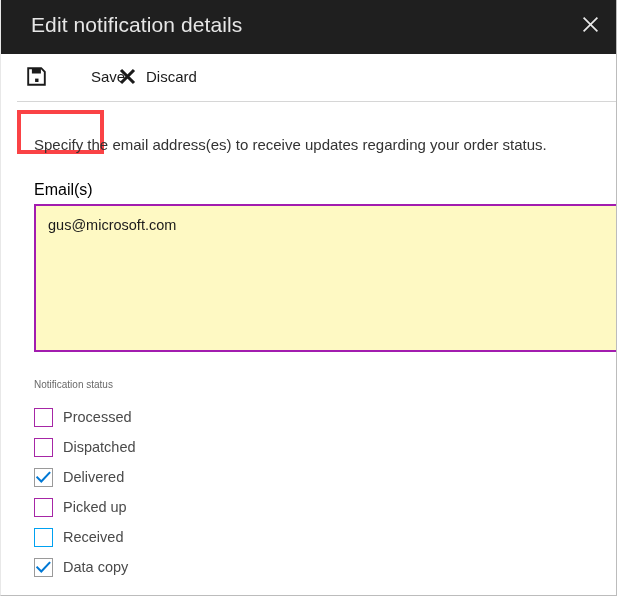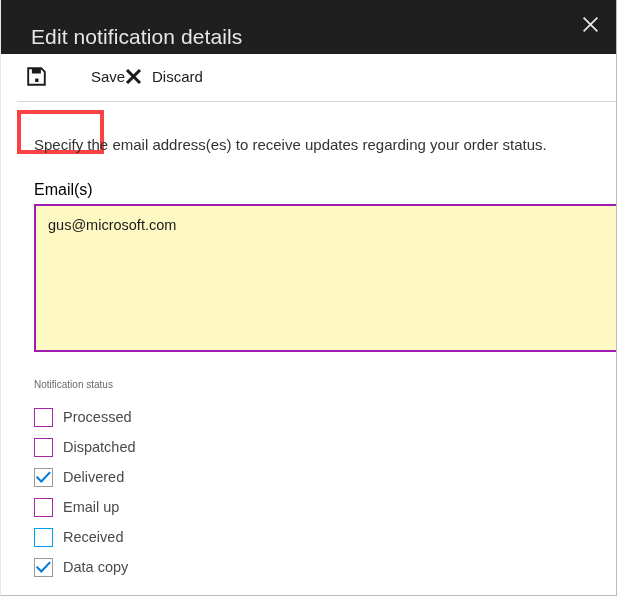--- a/index.html
+++ b/index.html
@@ -32,21 +32,21 @@
     position: absolute;
     left: 0;
     top: 0;
     width: 617px;
     height: 54px;
     background: #1f1f1f;
   }
   .titlebar-title {
     position: absolute;
     left: 30px;
-    top: 22px;
+    top: 10px;
     font-size: 21px;
     line-height: 30px;
     color: #e6e6e6;
     font-weight: 400;
     letter-spacing: 0.1px;
     white-space: nowrap;
   }
   .close-button {
     position: absolute;
     right: 6px;
@@ -72,21 +72,21 @@
   .cmd {
     position: absolute;
     top: 0;
     height: 45px;
     display: flex;
     align-items: center;
     cursor: pointer;
     user-select: none;
   }
   .cmd-save { left: 24px; gap: 36px; }
-  .cmd-discard { left: 121px; }
+  .cmd-discard { left: 115px; }
   .cmd-icon {
     display: flex;
     align-items: center;
     justify-content: center;
     width: 22px;
     height: 22px;
     margin-right: 8px;
   }
   .cmd-icon svg { display: block; }
   .cmd-label {
@@ -297,21 +297,21 @@
         <span class="checkbox state-checked">
           <svg width="15" height="13" viewBox="0 0 15 13" aria-hidden="true">
             <path d="M1.3 6.4 L5.3 10.4 L13.4 1.9" fill="none" stroke="#0078d4" stroke-width="2.1" stroke-linecap="square" stroke-linejoin="miter"></path>
           </svg>
         </span>
         <span class="checkbox-label">Delivered</span>
       </div>
 
       <div class="checkbox-row">
         <span class="checkbox"></span>
-        <span class="checkbox-label">Email up</span>
+        <span class="checkbox-label">Picked up</span>
       </div>
 
       <div class="checkbox-row">
         <span class="checkbox state-focus"></span>
         <span class="checkbox-label">Received</span>
       </div>
 
       <div class="checkbox-row">
         <span class="checkbox state-checked">
           <svg width="15" height="13" viewBox="0 0 15 13" aria-hidden="true">

